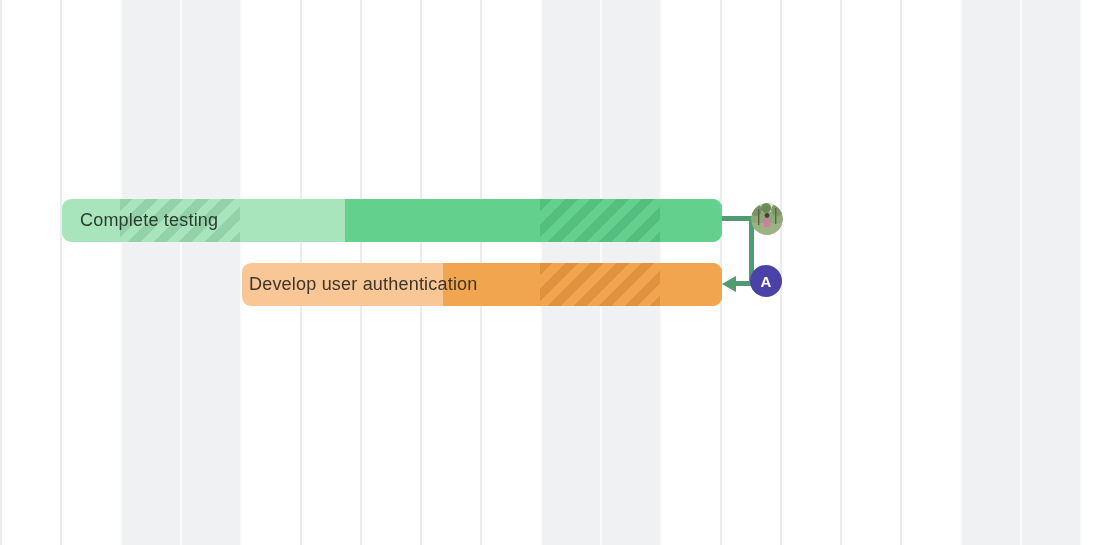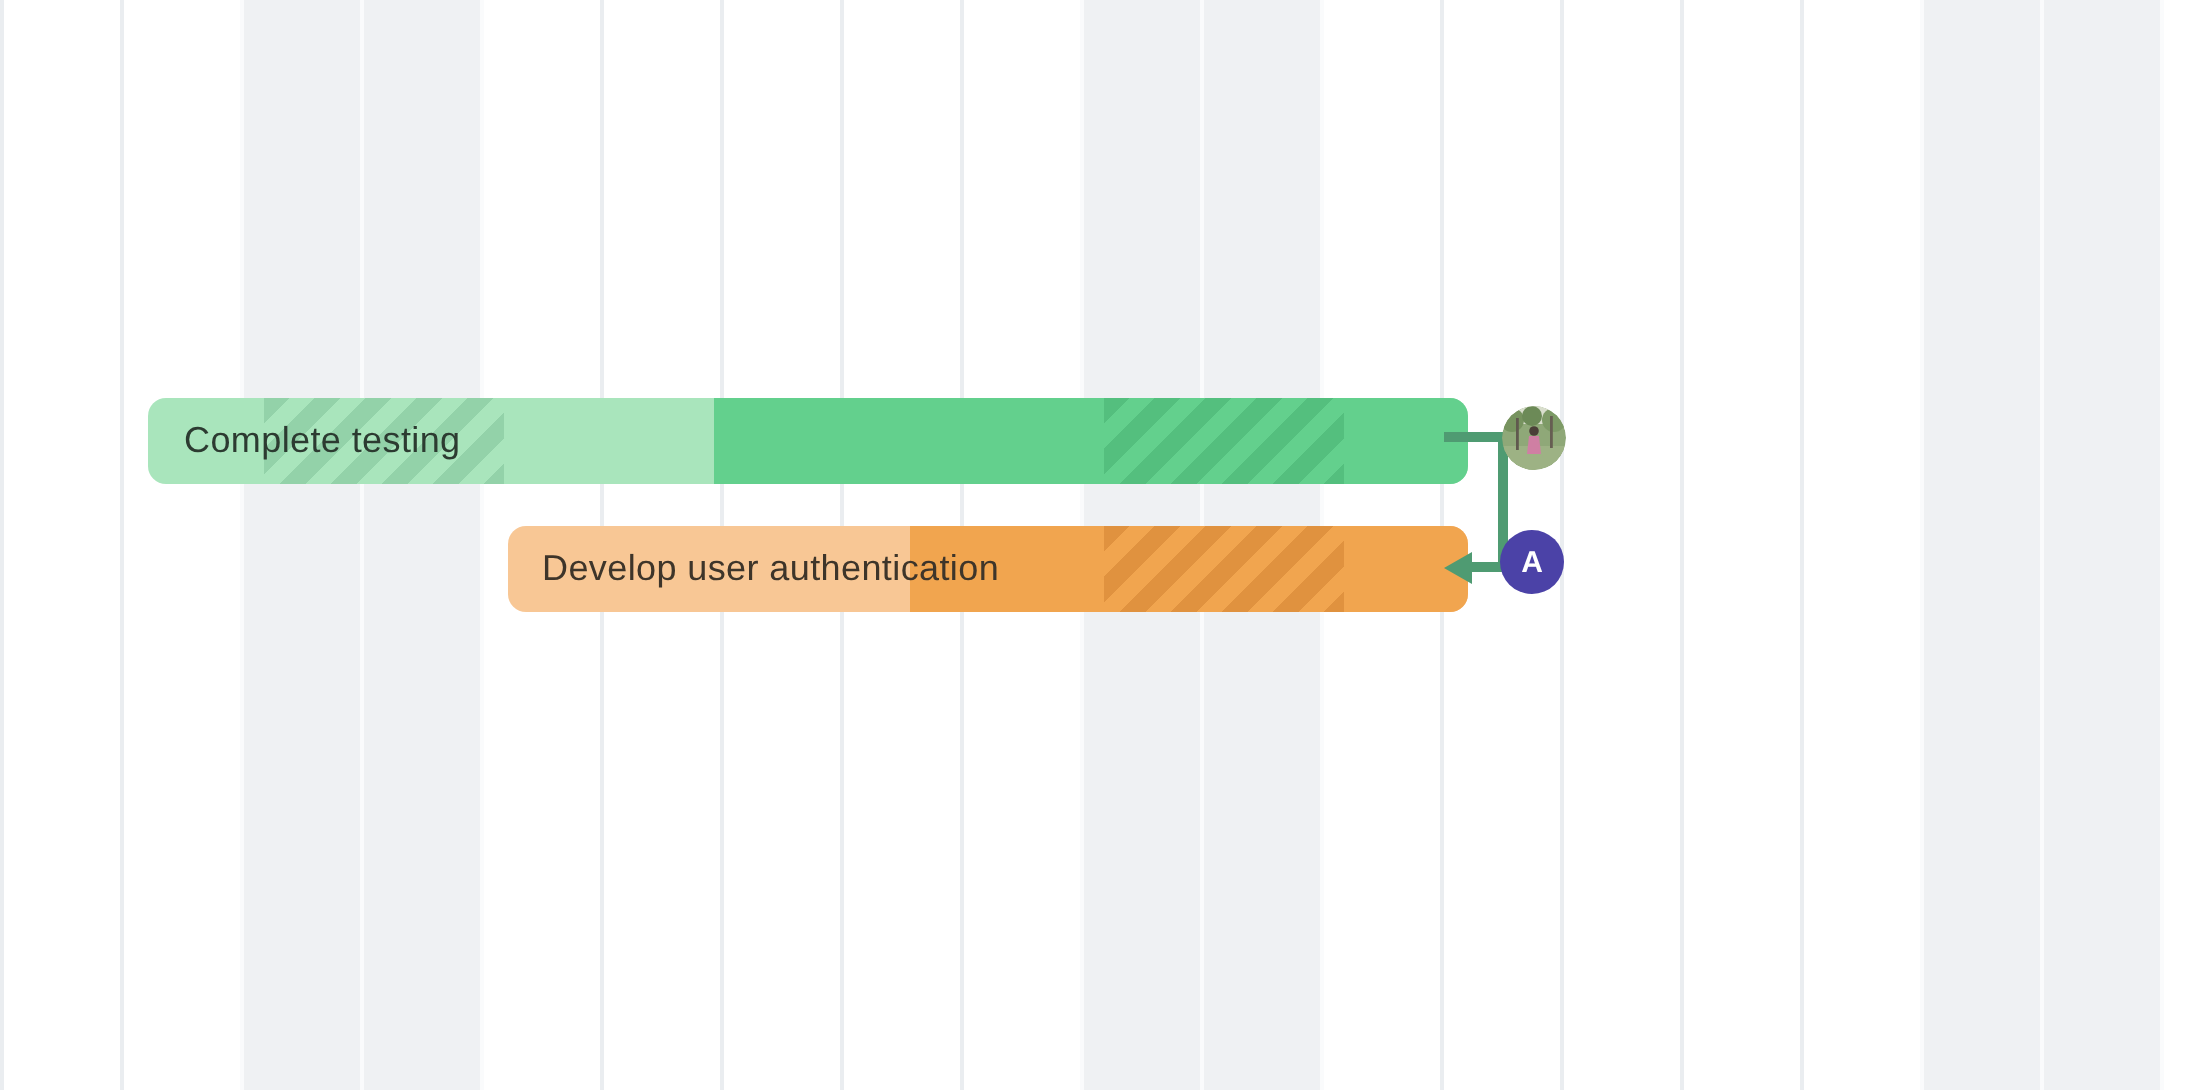--- a/index.html
+++ b/index.html
@@ -29,21 +29,20 @@
   }
   .day-col.weekend { background: var(--weekend-col, #eff1f3); }
 
   
   .task-bar {
     position: absolute;
     height: 43px;
     border-radius: 9px;
     overflow: hidden;
     z-index: 2;
-    margin-left: 12px;
   }
   .task-bar .progress-seg {
     position: absolute; top: 0; bottom: 0; right: 0;
   }
   .task-bar .hatch {
     position: absolute; top: 0; bottom: 0;
   }
   #task1 { left: 62px; top: 199px; width: 660px; background: var(--task1-base); }
   #task1 .progress-seg { left: 283px; background: var(--task1-progress); }
   #task1 .hatch-a { left: 58px; width: 120px;
@@ -57,21 +56,21 @@
     background: repeating-linear-gradient(135deg, var(--task2-hatch-progress) 0 9px, transparent 9px 18px); }
 
   .task-label {
     position: absolute; left: 18px; top: 0;
     height: 43px; line-height: 43px;
     font-size: 18px; letter-spacing: 0.2px;
     white-space: nowrap;
     z-index: 3;
   }
   #task1 .task-label { color: var(--task1-text); }
-  #task2 .task-label { color: var(--task2-text); left: 17px; }
+  #task2 .task-label { color: var(--task2-text); left: 7px; }
 
   
   .dep { position: absolute; background: var(--connector); z-index: 3; }
   #dep-h    { left: 722px; top: 216px; width: 31px; height: 5px; }
   #dep-v    { left: 749px; top: 218px; width: 5px;  height: 66px; }
   #dep-stem { left: 734px; top: 281px; width: 17px; height: 5px; }
   #dep-head {
     position: absolute; left: 722px; top: 276px;
     width: 0; height: 0;
     border-top: 8px solid transparent;

